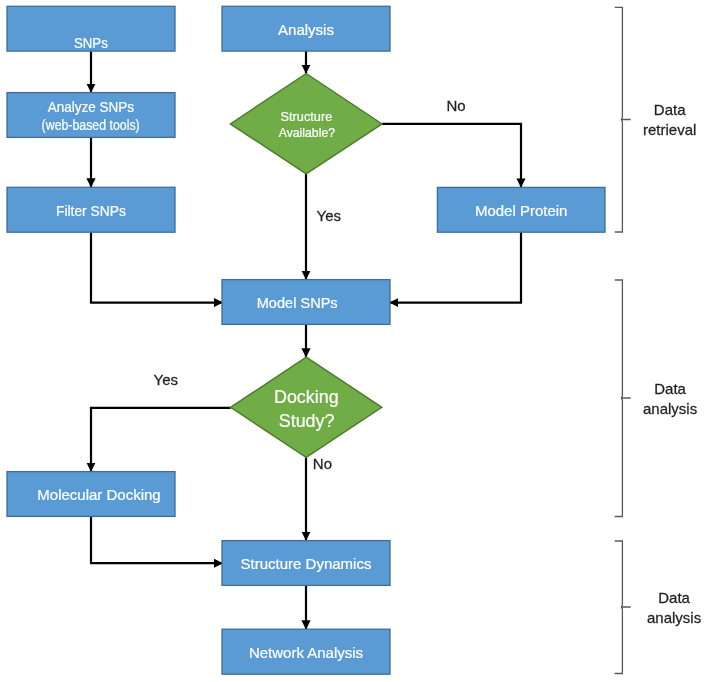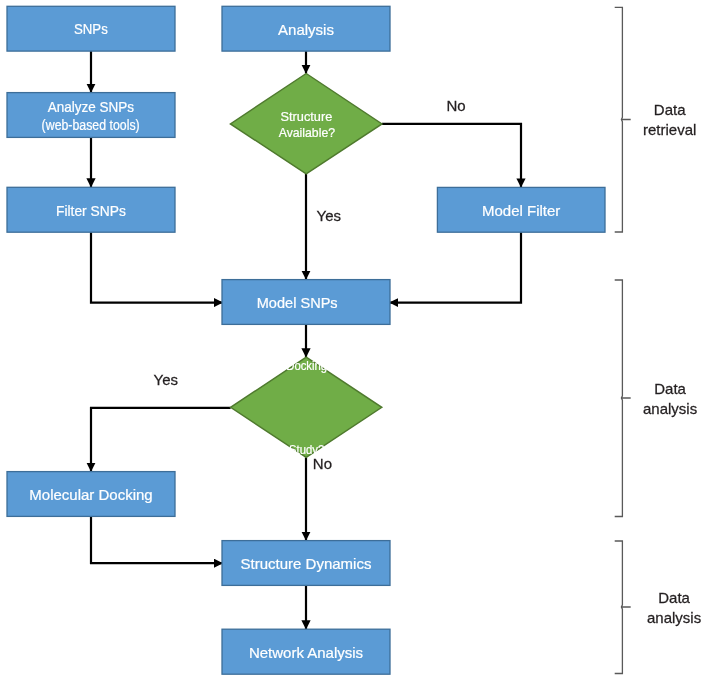--- a/index.html
+++ b/index.html
@@ -67,48 +67,48 @@
       <polygon points="306.2,357.2 381.8,407.3 306.2,457.4 230.6,407.3" fill="#70AD47" stroke="#4F7A2E" stroke-width="1.45"></polygon>
     </g>
 
     <g stroke="#595959" stroke-width="1.3" fill="none">
       <path d="M614.7,7.4 L622.4,7.4 L622.4,117.3 L621.4,119.5 L622.4,121.7 L622.4,232 L614.7,232 M621.6,119.5 L630.7,119.5"></path>
       <path d="M614.7,280 L622.4,280 L622.4,395.8 L621.4,398 L622.4,400.2 L622.4,516.5 L614.7,516.5 M621.6,398 L630.7,398"></path>
       <path d="M614.7,541 L622.4,541 L622.4,604.8 L621.4,607 L622.4,609.2 L622.4,673.5 L614.7,673.5 M621.6,607 L630.7,607"></path>
     </g>
   </svg>
 
-  <div class="nodetext" style="left:7px;top:6.3px;width:168px;height:44.8px;font-size:14px;">
+  <div class="nodetext" style="left:7px;top:6.3px;width:168px;height:44.8px;font-size:14px;justify-content:flex-end;">
     <span class="x83">SNPs</span>
   </div>
   <div class="nodetext" style="left:222px;top:6.3px;width:168px;height:44.8px;font-size:15px;">
     <span>Analysis</span>
   </div>
   <div class="nodetext" style="left:7px;top:92.6px;width:168px;height:44.8px;font-size:15px;line-height:1.28;border-radius:16px;">
     <span class="sq">Analyze SNPs</span>
     <span class="sq2" style="font-size:14px">(web-based tools)</span>
   </div>
   <div class="nodetext" style="left:232px;top:72px;width:149px;height:102px;font-size:13px;">
     <span class="d98">Structure</span>
     <span class="d94">Available?</span>
   </div>
   <div class="nodetext" style="left:7px;top:187.3px;width:168px;height:44.9px;font-size:15px;">
     <span class="x89">Filter SNPs</span>
   </div>
   <div class="nodetext" style="left:437.4px;top:187.4px;width:167.6px;height:44.8px;font-size:15px;">
-    <span>Model Filter</span>
+    <span>Model Protein</span>
   </div>
   <div class="nodetext" style="left:222px;top:279.6px;width:148px;height:44.8px;font-size:15px;border-radius:20px;">
     <span class="x95">Model SNPs</span>
   </div>
-  <div class="nodetext" style="left:232px;top:357px;width:149px;height:99px;font-size:12px;justify-content:space-between;">
+  <div class="nodetext" style="left:232px;top:357px;width:149px;height:99px;font-size:19px;">
     <span class="d94">Docking</span>
     <span class="d94">Study?</span>
   </div>
-  <div class="nodetext" style="left:7px;top:471.6px;width:168px;height:44.8px;font-size:15px;">
+  <div class="nodetext" style="left:15px;top:471.6px;width:168px;height:44.8px;font-size:15px;">
     <span>Molecular Docking</span>
   </div>
   <div class="nodetext" style="left:222px;top:540.6px;width:168px;height:44.8px;font-size:15px;">
     <span>Structure Dynamics</span>
   </div>
   <div class="nodetext" style="left:222px;top:629.2px;width:168px;height:45px;font-size:15px;border-radius:8px;">
     <span>Network Analysis</span>
   </div>
 
   <div class="edgelabel" style="left:446.5px;top:96.5px;font-size:15px;">No</div>

